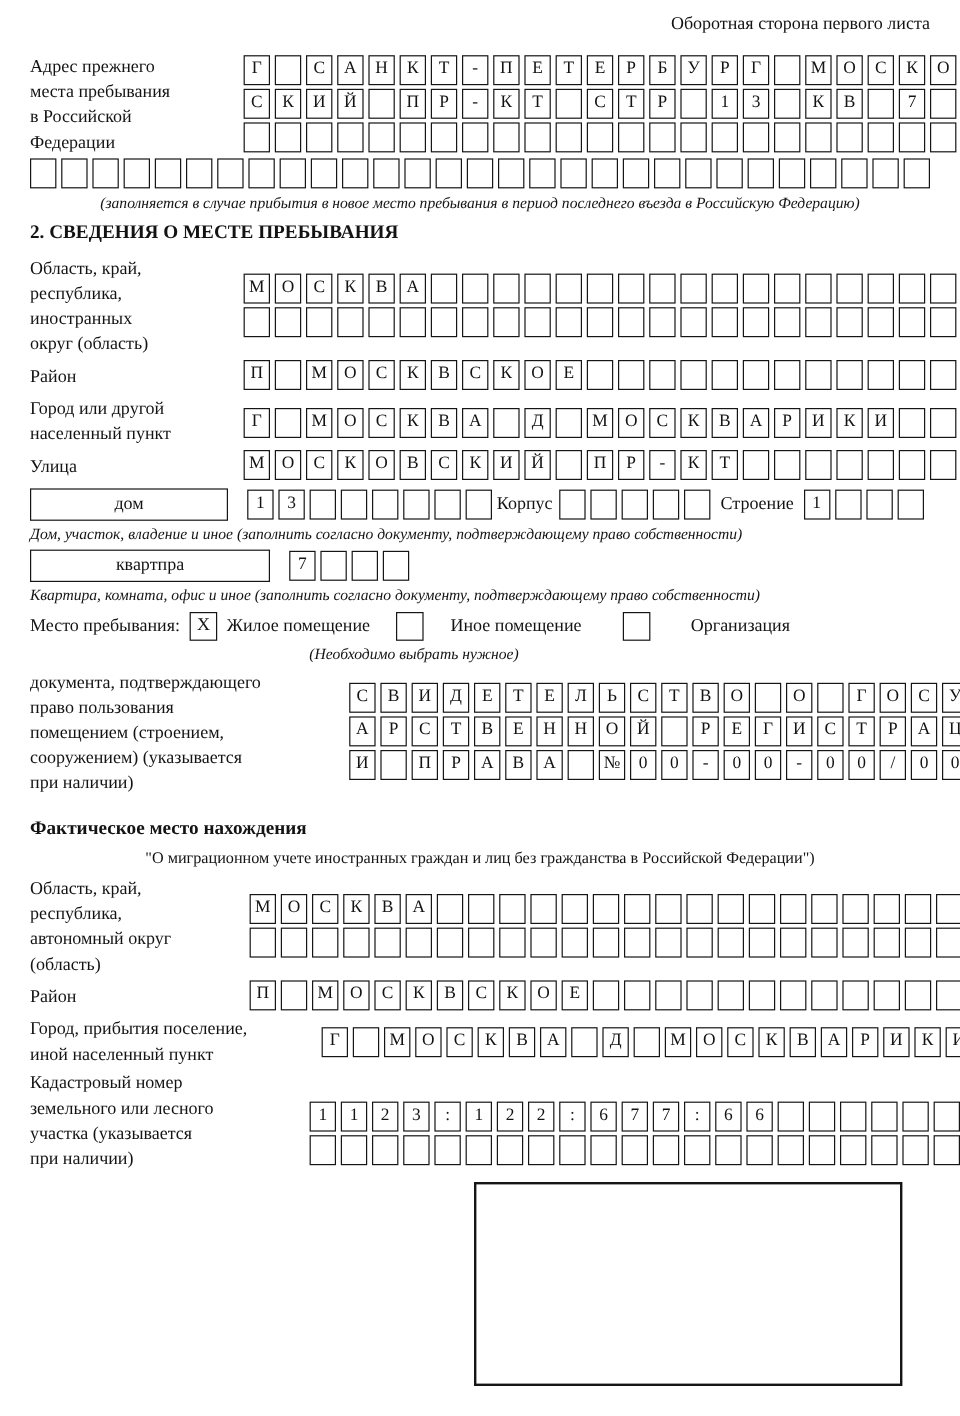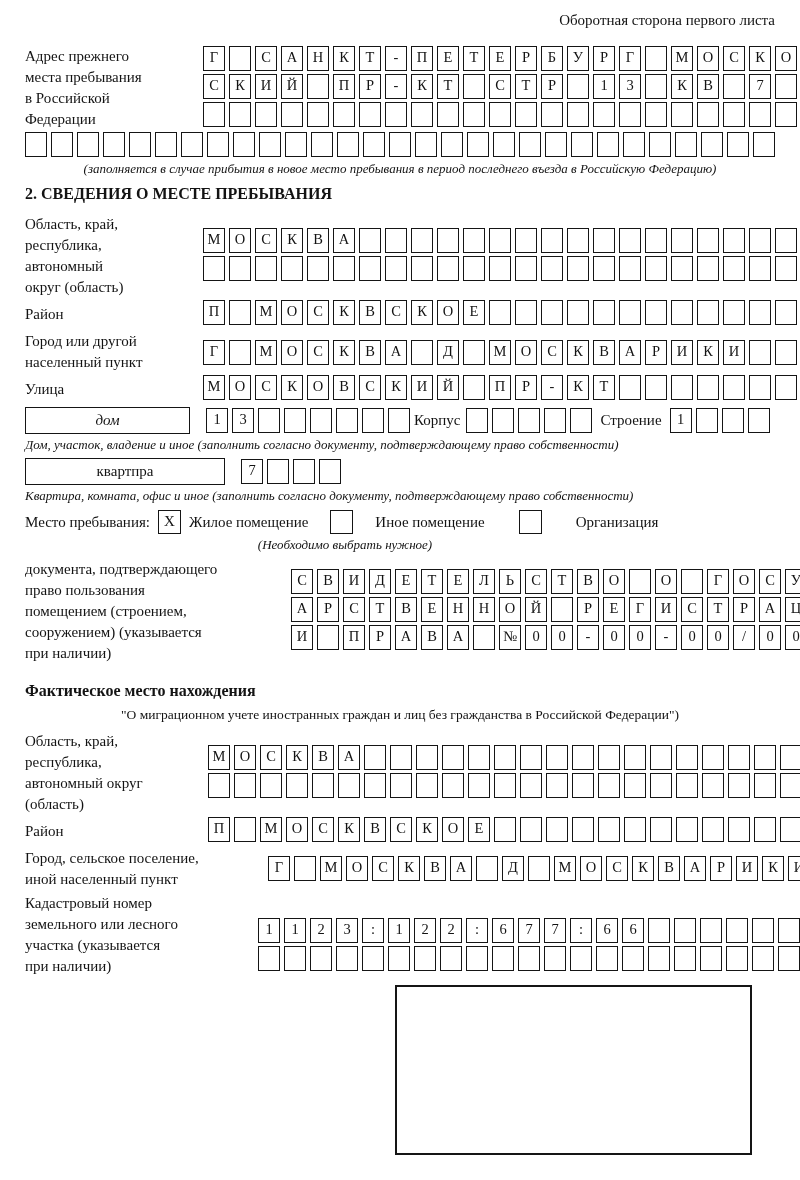--- a/index.html
+++ b/index.html
@@ -79,21 +79,21 @@
   </div>
   <div class="boxrow"><span class="cb"></span><span class="cb"></span><span class="cb"></span><span class="cb"></span><span class="cb"></span><span class="cb"></span><span class="cb"></span><span class="cb"></span><span class="cb"></span><span class="cb"></span><span class="cb"></span><span class="cb"></span><span class="cb"></span><span class="cb"></span><span class="cb"></span><span class="cb"></span><span class="cb"></span><span class="cb"></span><span class="cb"></span><span class="cb"></span><span class="cb"></span><span class="cb"></span><span class="cb"></span><span class="cb"></span><span class="cb"></span><span class="cb"></span><span class="cb"></span><span class="cb"></span><span class="cb"></span></div>
   <div class="note center">(заполняется в случае прибытия в новое место пребывания в период последнего въезда в Российскую Федерацию)</div>
 
   <div class="sec-title">2. СВЕДЕНИЯ О МЕСТЕ ПРЕБЫВАНИЯ</div>
 
   <div class="frow">
     <div class="flabel">
       <div>Область, край,</div>
       <div>республика,</div>
-      <div>автономный</div>
+      <div>иностранных</div>
       <div>округ (область)</div>
     </div>
     <div class="rows">
       <div class="boxrow"><span class="cb">М</span><span class="cb">О</span><span class="cb">С</span><span class="cb">К</span><span class="cb">В</span><span class="cb">А</span><span class="cb"></span><span class="cb"></span><span class="cb"></span><span class="cb"></span><span class="cb"></span><span class="cb"></span><span class="cb"></span><span class="cb"></span><span class="cb"></span><span class="cb"></span><span class="cb"></span><span class="cb"></span><span class="cb"></span><span class="cb"></span><span class="cb"></span><span class="cb"></span><span class="cb"></span><span class="cb"></span></div>
       <div class="boxrow"><span class="cb"></span><span class="cb"></span><span class="cb"></span><span class="cb"></span><span class="cb"></span><span class="cb"></span><span class="cb"></span><span class="cb"></span><span class="cb"></span><span class="cb"></span><span class="cb"></span><span class="cb"></span><span class="cb"></span><span class="cb"></span><span class="cb"></span><span class="cb"></span><span class="cb"></span><span class="cb"></span><span class="cb"></span><span class="cb"></span><span class="cb"></span><span class="cb"></span><span class="cb"></span><span class="cb"></span></div>
     </div>
   </div>
 
   <div class="frow">
     <div class="flabel">Район</div>
@@ -113,21 +113,21 @@
   </div>
 
   <div class="frow">
     <div class="flabel">Улица</div>
     <div class="rows">
         <div class="boxrow"><span class="cb">М</span><span class="cb">О</span><span class="cb">С</span><span class="cb">К</span><span class="cb">О</span><span class="cb">В</span><span class="cb">С</span><span class="cb">К</span><span class="cb">И</span><span class="cb">Й</span><span class="cb"></span><span class="cb">П</span><span class="cb">Р</span><span class="cb">-</span><span class="cb">К</span><span class="cb">Т</span><span class="cb"></span><span class="cb"></span><span class="cb"></span><span class="cb"></span><span class="cb"></span><span class="cb"></span><span class="cb"></span><span class="cb"></span></div>
       </div>
   </div>
 
   <div class="frow mt4" style="align-items:center;">
-    <span class="wordbox" style="width:165px;font-style:italic;">дом</span>
+    <span class="wordbox" style="width:165px;">дом</span>
     <span style="width:16px;"></span>
     <span class="boxrow" style="margin-bottom:0;"><span class="cb">1</span><span class="cb">3</span><span class="cb"></span><span class="cb"></span><span class="cb"></span><span class="cb"></span><span class="cb"></span><span class="cb"></span></span>
     <span class="inline-lbl">Корпус</span>
     <span style="width:6px;"></span>
     <span class="boxrow" style="margin-bottom:0;"><span class="cb"></span><span class="cb"></span><span class="cb"></span><span class="cb"></span><span class="cb"></span></span>
     <span style="width:4px;"></span>
     <span class="inline-lbl">Строение</span>
     <span style="width:8px;"></span>
     <span class="boxrow" style="margin-bottom:0;"><span class="cb">1</span><span class="cb"></span><span class="cb"></span><span class="cb"></span></span>
   </div>
@@ -190,21 +190,21 @@
 
   <div class="frow">
     <div class="flabel" style="width:135px;">Район</div>
     <div class="rows">
         <div class="boxrow"><span class="cb">П</span><span class="cb"></span><span class="cb">М</span><span class="cb">О</span><span class="cb">С</span><span class="cb">К</span><span class="cb">В</span><span class="cb">С</span><span class="cb">К</span><span class="cb">О</span><span class="cb">Е</span><span class="cb"></span><span class="cb"></span><span class="cb"></span><span class="cb"></span><span class="cb"></span><span class="cb"></span><span class="cb"></span><span class="cb"></span><span class="cb"></span><span class="cb"></span><span class="cb"></span><span class="cb"></span><span class="cb"></span></div>
       </div>
   </div>
 
   <div class="frow">
     <div class="flabel w195">
-      <div>Город, сельское поселение,</div>
+      <div>Город, прибытия поселение,</div>
       <div>иной населенный пункт</div>
     </div>
     <div class="rows" style="padding-top:3px;">
       <div class="boxrow"><span class="cb">Г</span><span class="cb"></span><span class="cb">М</span><span class="cb">О</span><span class="cb">С</span><span class="cb">К</span><span class="cb">В</span><span class="cb">А</span><span class="cb"></span><span class="cb">Д</span><span class="cb"></span><span class="cb">М</span><span class="cb">О</span><span class="cb">С</span><span class="cb">К</span><span class="cb">В</span><span class="cb">А</span><span class="cb">Р</span><span class="cb">И</span><span class="cb">К</span><span class="cb">И</span><span class="cb"></span></div>
     </div>
   </div>
 
   <div class="frow">
     <div class="flabel w185">
       <div>Кадастровый номер</div>

